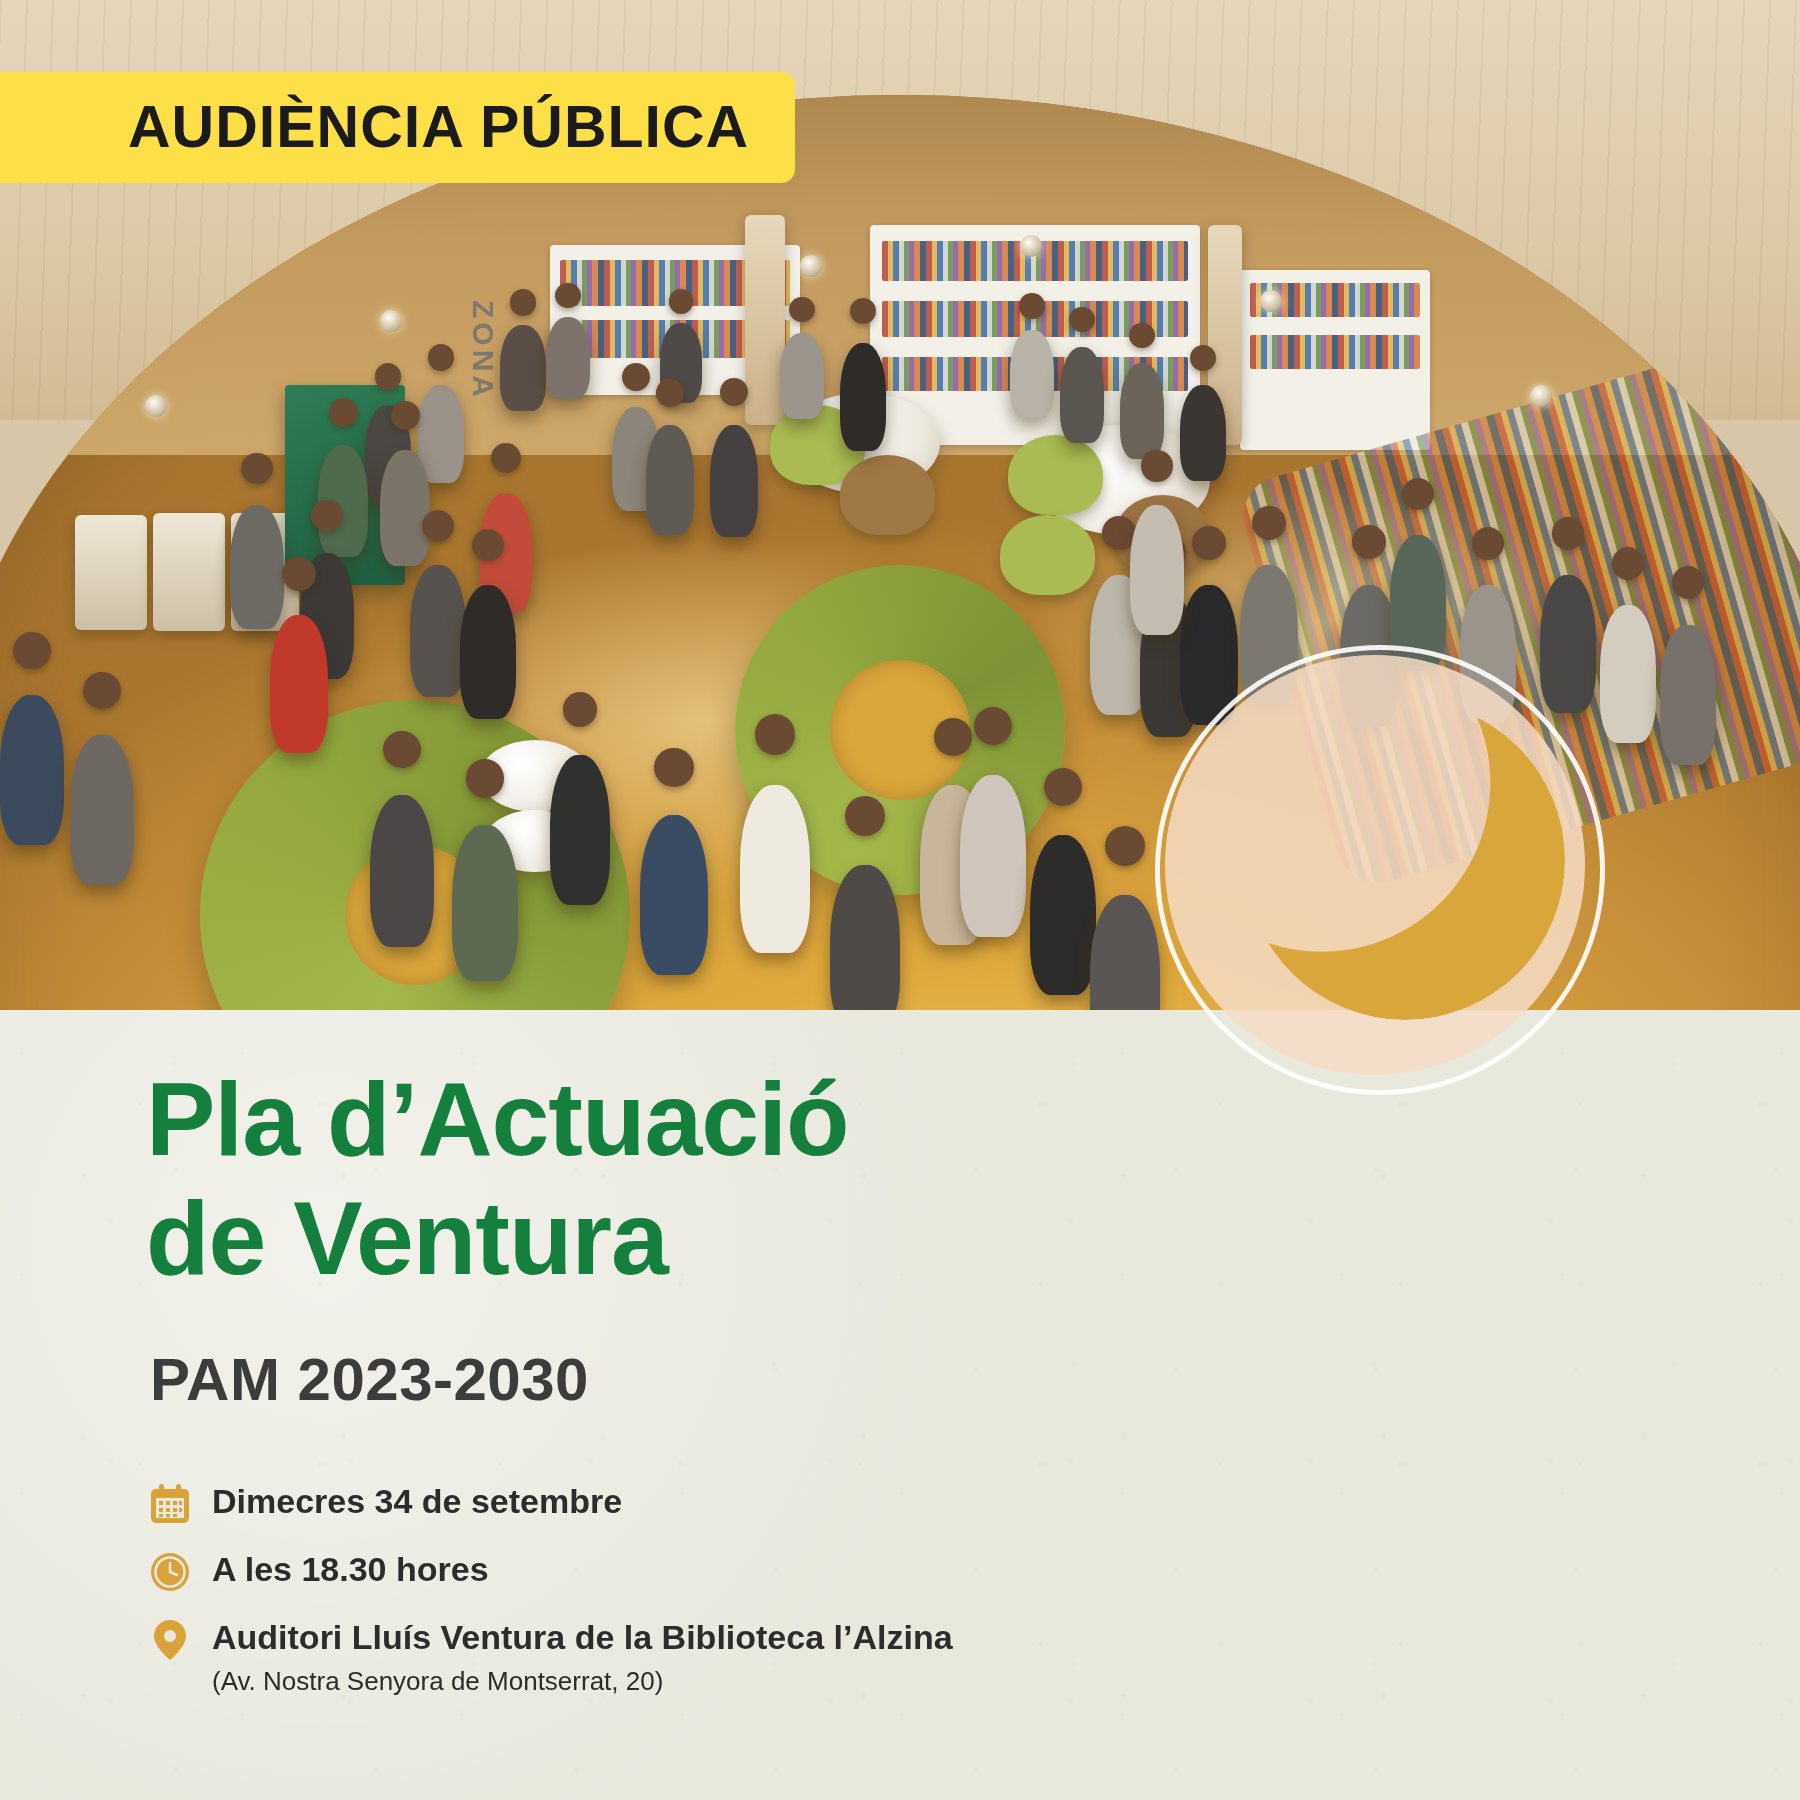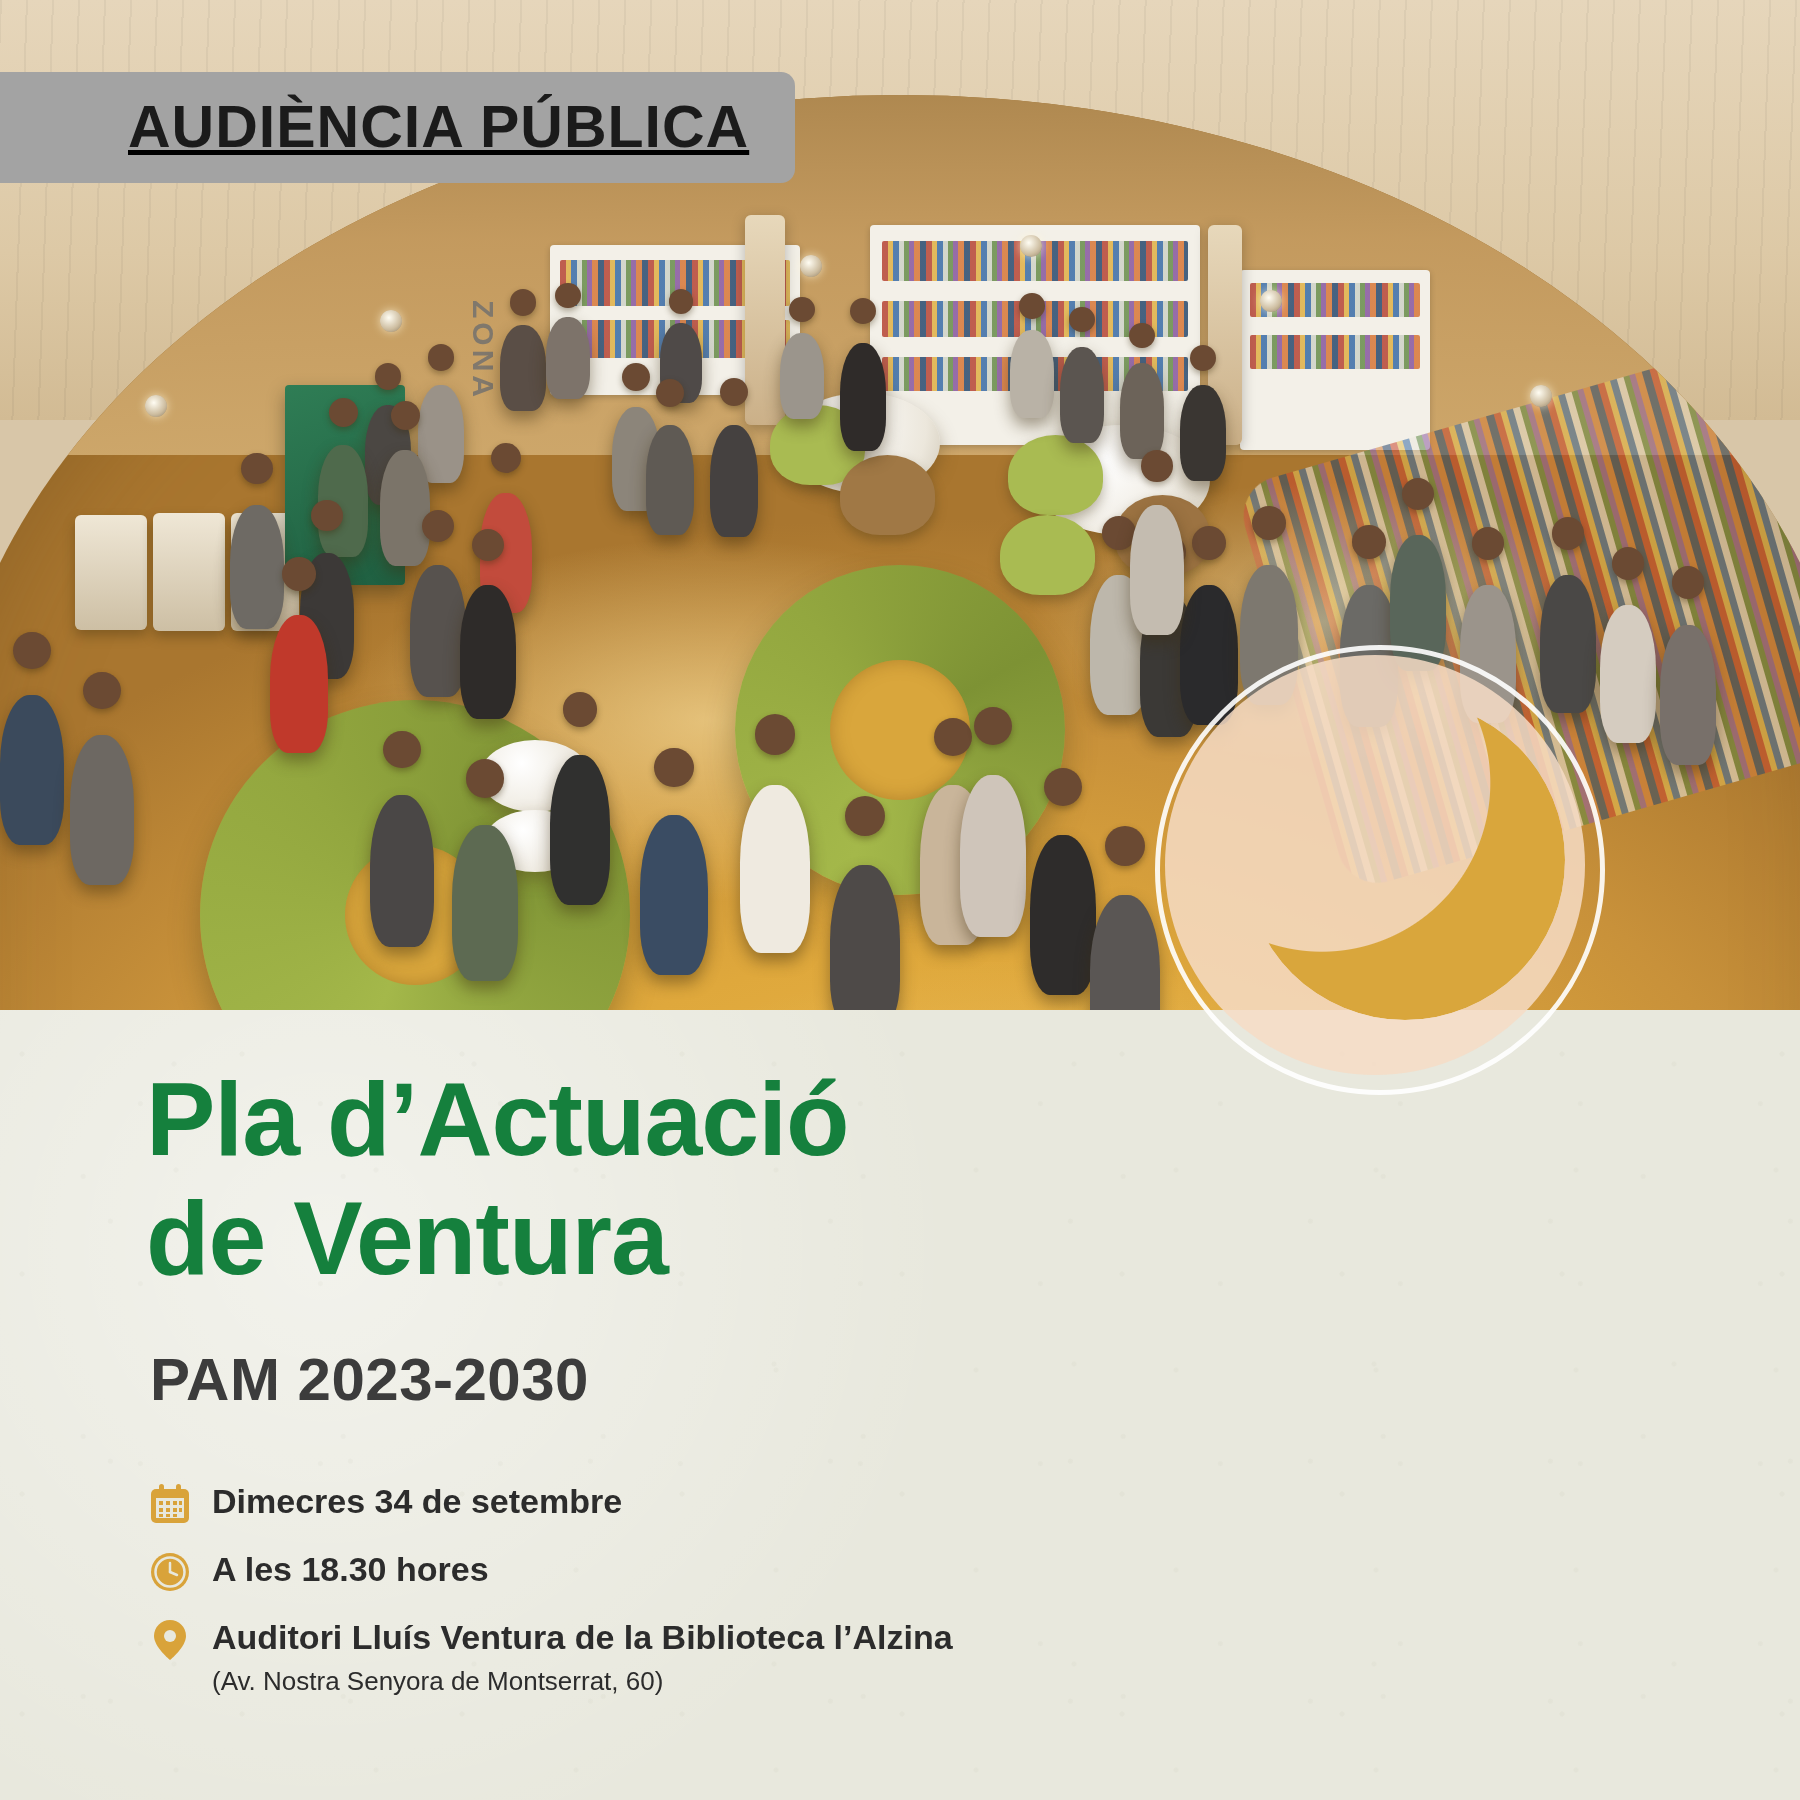--- a/index.html
+++ b/index.html
@@ -184,25 +184,24 @@
     transform: rotate(90deg);
     transform-origin: left top;
     opacity: .8;
   }
 
   
   .tag {
     position: absolute;
     left: 0;
     top: 72px;
-    background: #a3a3a3;
+    background: #fde047;
     padding: 26px 46px 26px 128px;
     border-radius: 0 14px 14px 0;
     z-index: 40;
-    text-decoration: underline;
   }
   .tag-text {
     font-size: 59px;
     font-weight: bold;
     letter-spacing: 1px;
     color: #1b1b1b;
     line-height: 1;
     white-space: nowrap;
   }
 
@@ -486,18 +485,18 @@
 
     <div class="detail-row">
       <span class="detail-icon">
         <svg width="44" height="44" viewBox="0 0 44 44">
           <path d="M22 2 C13 2 6 9 6 18 C6 29 22 42 22 42 C22 42 38 29 38 18 C38 9 31 2 22 2 Z" fill="#d9a33a"></path>
           <circle cx="22" cy="18" r="6" fill="#e8e8dd"></circle>
         </svg>
       </span>
       <span class="detail-text">
         <span>Auditori Lluís Ventura de la Biblioteca l’Alzina</span>
-        <span class="detail-sub">(Av. Nostra Senyora de Montserrat, 60)</span>
+        <span class="detail-sub">(Av. Nostra Senyora de Montserrat, 20)</span>
       </span>
     </div>
 
   </div>
 </div>
 
 </body></html>

